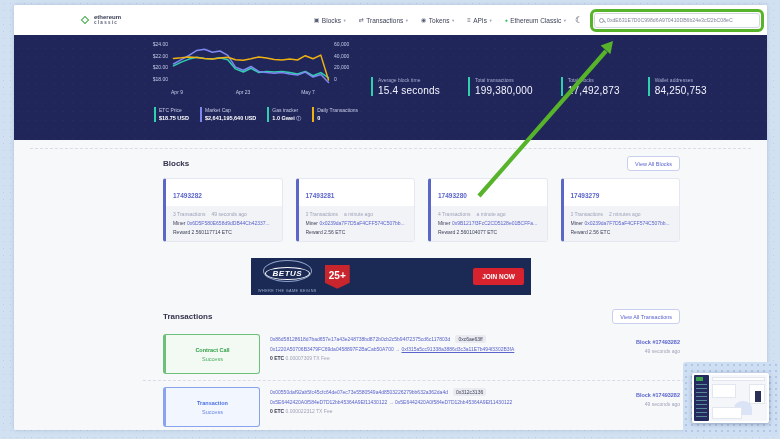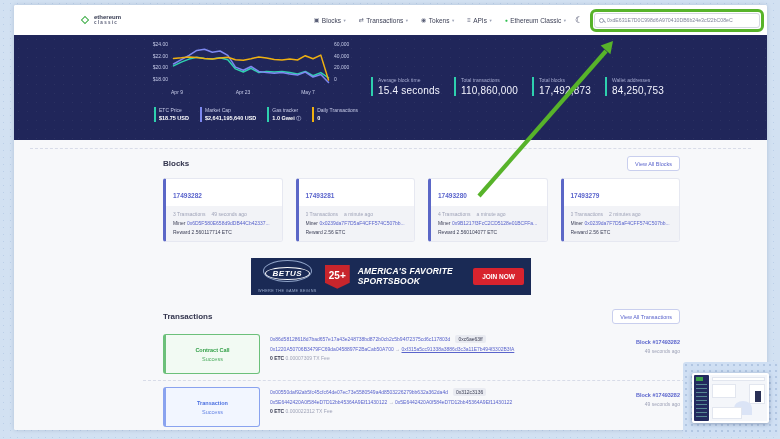--- a/index.html
+++ b/index.html
@@ -62,21 +62,21 @@
   .xaxis { position:relative; height:11px; margin-top:3px; }
   .xaxis span { position:absolute; transform:translateX(-50%); font-size:5px; color:#c6cbe8; top:2px; }
   .legend { position:absolute; left:140px; top:72px; display:flex; gap:11px; }
   .legend-item { border-left:2px solid; padding-left:3px; }
   .legend-item.teal { border-color:var(--teal,#2ed0ae); }
   .legend-item.purple { border-color:var(--purple,#7d88f0); }
   .legend-item.yellow { border-color:var(--yellow,#efb011); }
   .legend-label { font-size:5px; color:#c7cbe8; margin-bottom:2px; }
   .legend-value { font-size:5.5px; font-weight:700; color:#fff; max-width:52px; line-height:1.3; }
   .info-ic { font-size:5px; color:#aeb3d6; cursor:pointer; }
-  .stats { position:absolute; left:357px; right:8px; top:42px; display:flex; gap:14px; }
+  .stats { position:absolute; left:357px; right:8px; top:42px; display:flex; gap:28px; }
   .stat { border-left:2px solid var(--teal,#2ed0ae); padding-left:5px; white-space:nowrap; }
   .stat-label { font-size:5px; color:#a6abd0; margin-bottom:2px; }
   .stat-value { font-size:10px; color:#f4f5ff; letter-spacing:.2px; }
   
   .content-bg { height:290px; background:#f7f8fa; padding-top:8px; }
   .dash-line { border-top:1px dashed #d8dce8; margin:0 16px 7px; }
   .container { width:517px; margin-left:149px; }
   .section-head { display:flex; justify-content:space-between; align-items:center; margin:5px 0 7px; }
   .section-title { font-size:8px; font-weight:700; color:#32344d; }
   .btn-outline {
@@ -263,21 +263,21 @@
       </div>
     </div>
 
     <div class="stats">
       <div class="stat">
         <div class="stat-label">Average block time</div>
         <div class="stat-value">15.4 seconds</div>
       </div>
       <div class="stat">
         <div class="stat-label">Total transactions</div>
-        <div class="stat-value">110,860,000</div>
+        <div class="stat-value">199,380,000</div>
       </div>
       <div class="stat">
         <div class="stat-label">Total blocks</div>
         <div class="stat-value">17,492,873</div>
       </div>
       <div class="stat">
         <div class="stat-label">Wallet addresses</div>
         <div class="stat-value">84,250,753</div>
       </div>
     </div>
@@ -330,24 +330,20 @@
         </div>
 
       </div>
 
       <div class="ad">
         <div class="betus-wrap">
           <span class="betus-outer"><span class="betus-inner">BETUS</span></span>
           <span class="betus-tag">WHERE THE GAME BEGINS</span>
         </div>
         <span class="ribbon">25+</span>
-        <span class="headline">
-          <div>AMERICA'S FAVORITE</div>
-          <div>SPORTSBOOK</div>
-        </span>
         <button class="join-btn">JOIN NOW</button>
       </div>
 
       <div class="section-head tx-head">
         <span class="section-title">Transactions</span>
         <button class="btn-outline">View All Transactions</button>
       </div>
 
       <div class="tx-row">
         <div class="tx-badge green">

